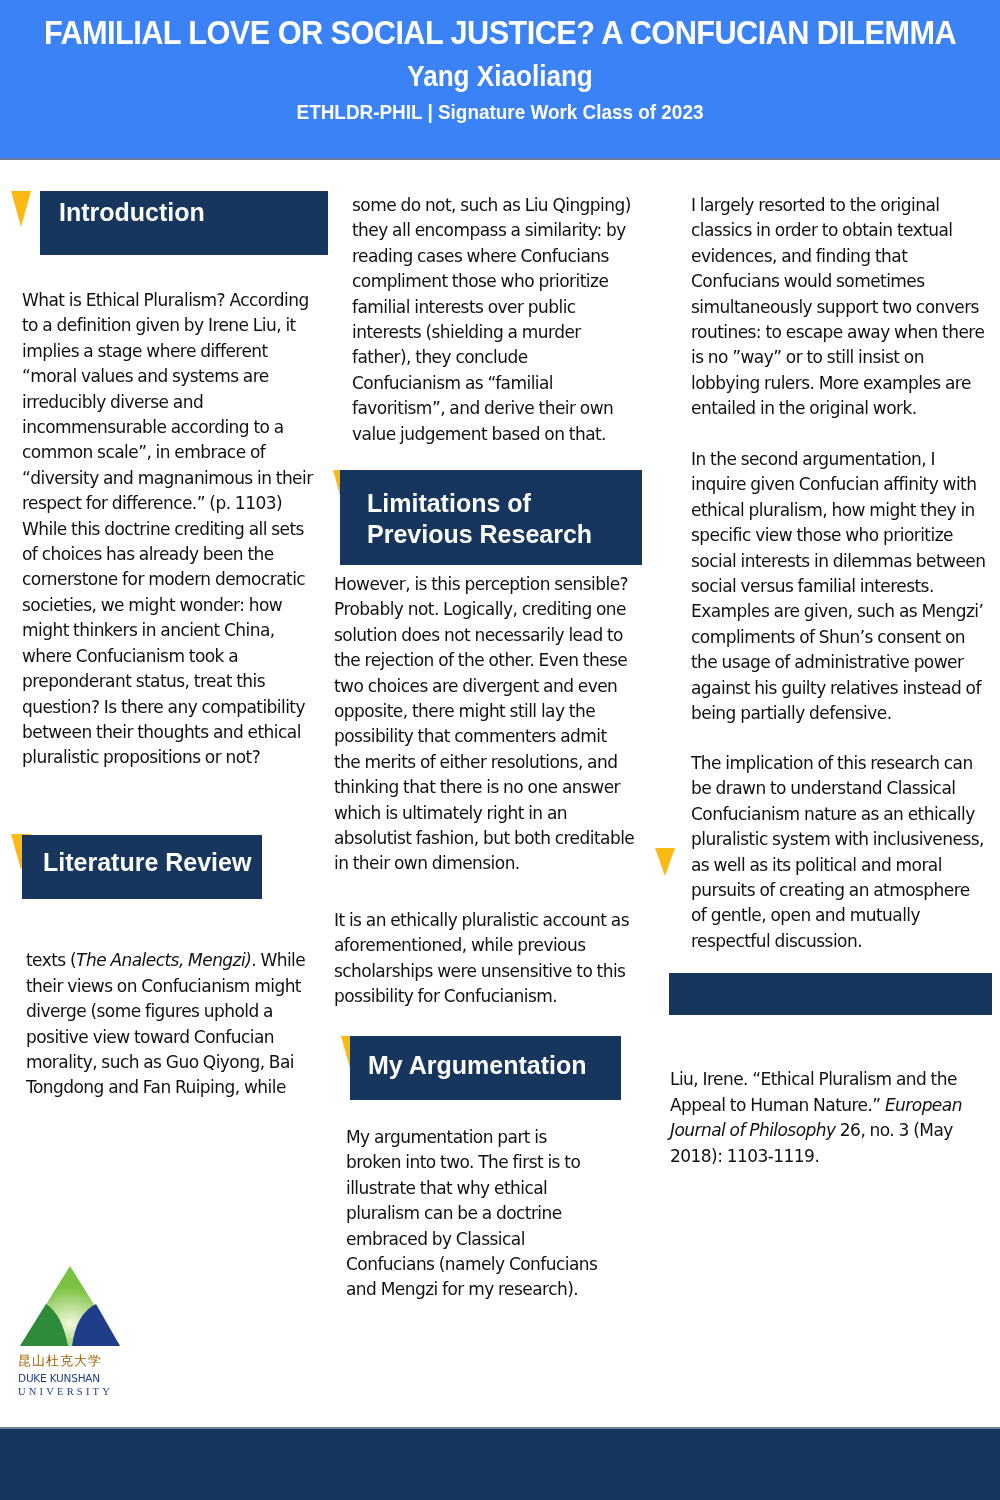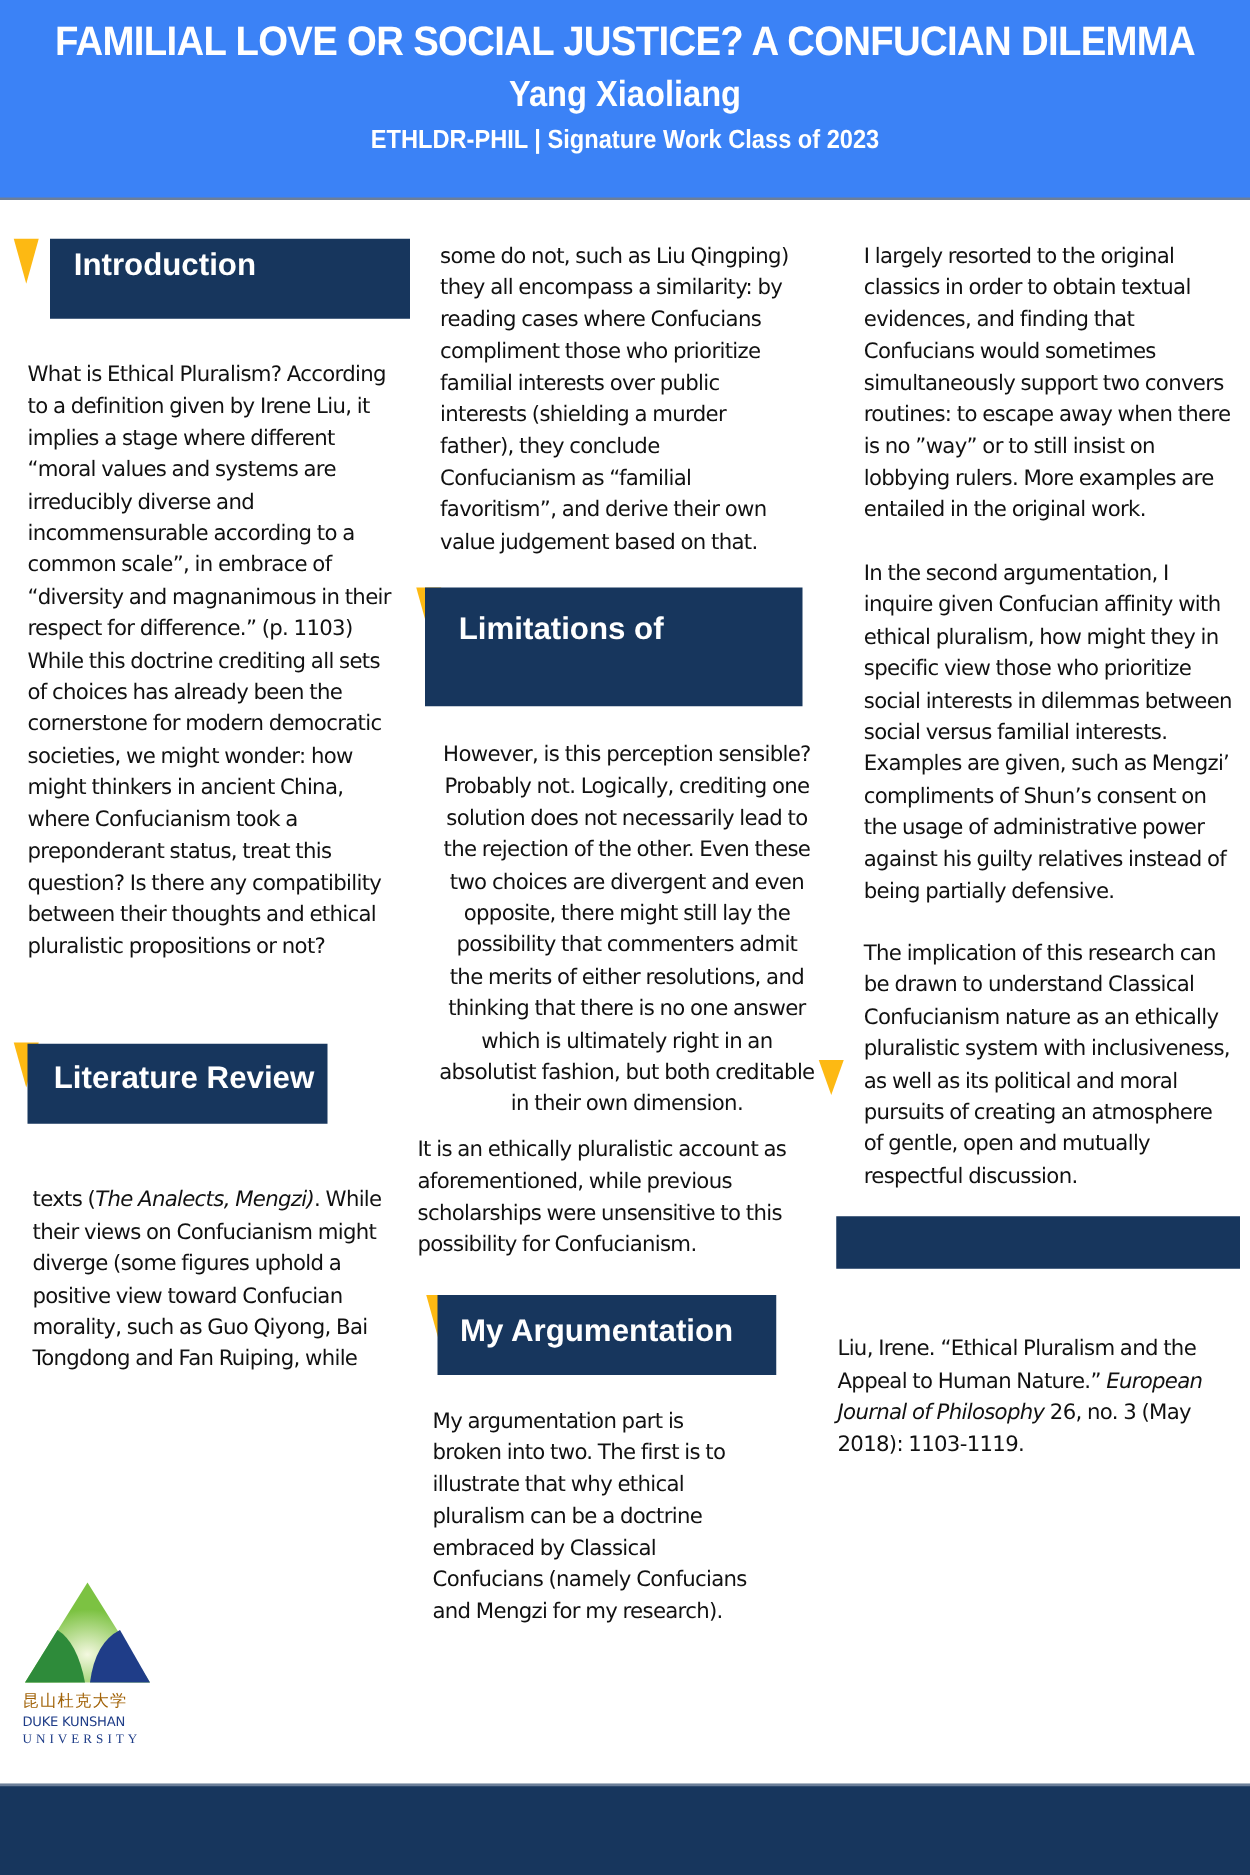--- a/index.html
+++ b/index.html
@@ -109,22 +109,23 @@
 familial interests over public
 interests (shielding a murder
 father), they conclude
 Confucianism as “familial
 favoritism”, and derive their own
 value judgement based on that.</div>
 
 <div class="tri" style="left:333px; top:470px;"></div>
 <div class="banner" style="left:340px; top:470px; width:302px; height:95px;">
   <span class="label" style="left:27px; top:18px;">Limitations of</span>
-</div>
-<div class="para" style="left:334px; top:592px; width:335px;text-align:center;" id="lim-p1">However, is this perception sensible?
+  <span class="label" style="left:27px; top:49px;">Previous Research</span>
+</div>
+<div class="para" style="left:334px; top:572px; width:335px;" id="lim-p1">However, is this perception sensible?
 Probably not. Logically, crediting one
 solution does not necessarily lead to
 the rejection of the other. Even these
 two choices are divergent and even
 opposite, there might still lay the
 possibility that commenters admit
 the merits of either resolutions, and
 thinking that there is no one answer
 which is ultimately right in an
 absolutist fashion, but both creditable

